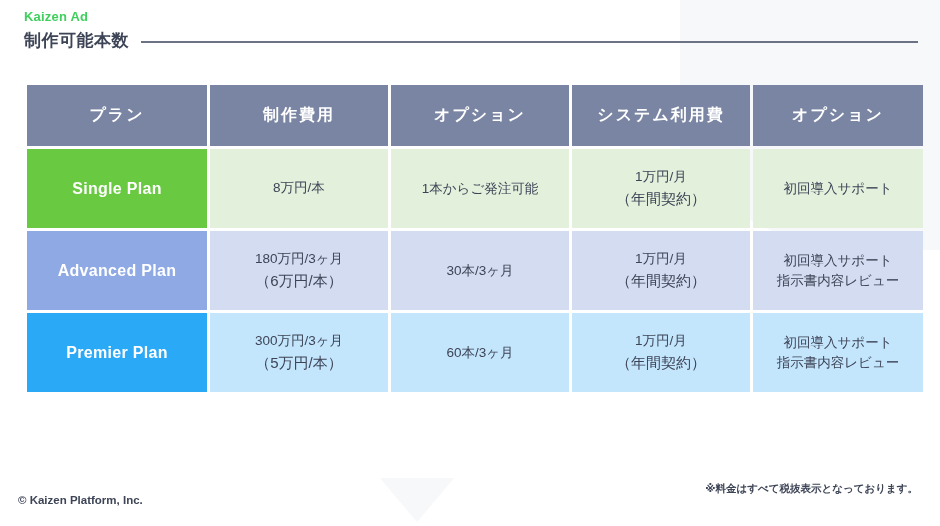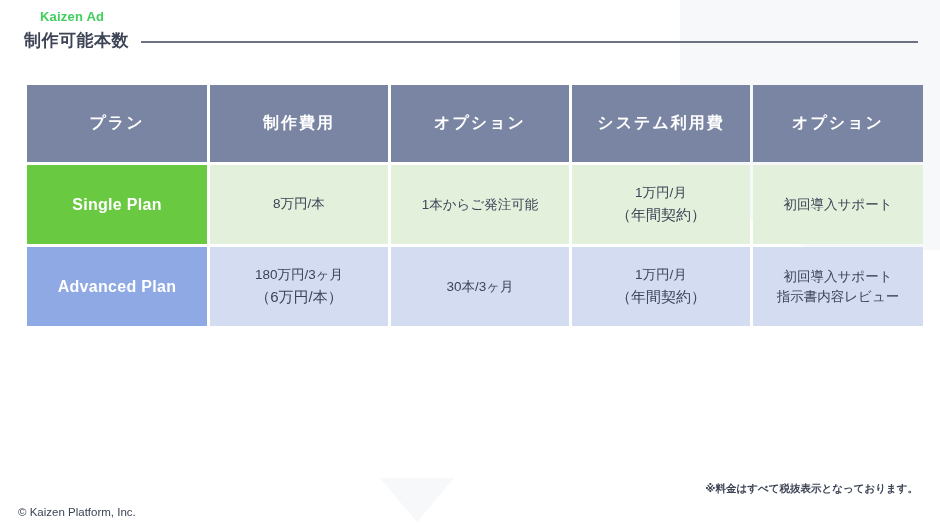--- a/index.html
+++ b/index.html
@@ -54,21 +54,20 @@
     top: 8px;
     right: 22px;
     z-index: 3;
   }
   .brand {
     font-size: 13px;
     font-weight: bold;
     color: #3ecf5c;
     letter-spacing: 0.2px;
     line-height: 18px;
-    margin-left: 16px;
   }
   .title-row {
     display: flex;
     align-items: center;
     margin-top: 3px;
   }
   .page-title {
     font-size: 17px;
     font-weight: bold;
     color: #3d4456;
@@ -88,21 +87,21 @@
     position: absolute;
     left: 24px;
     top: 82px;
     width: 894px;
     z-index: 3;
     border-collapse: separate;
     border-spacing: 3px;
     table-layout: fixed;
   }
   .table td, .table th {
-    padding: 8px;
+    padding: 0;
     text-align: center;
     vertical-align: middle;
   }
   .col-plan    { width: 180px; }
   .col-cost    { width: 178px; }
   .col-count   { width: 178px; }
   .col-system  { width: 178px; }
   .col-option  { width: 170px; }
 
   thead th {
@@ -151,23 +150,23 @@
     right: 22px;
     top: 482px;
     font-size: 10.5px;
     font-weight: bold;
     color: #3d4456;
     z-index: 3;
   }
   .footer {
     position: absolute;
     left: 18px;
-    top: 506px;
+    top: 494px;
     font-size: 11.5px;
-    font-weight: normal;
+    font-weight: bold;
     color: #3d4456;
     z-index: 3;
   }
 </style>
 </head>
 <body>
 
 <div class="deco-band"></div>
 <div class="deco-notch"></div>
 <div class="deco-triangle"></div>
@@ -223,17 +222,33 @@
       <td class="body-cell">30本/3ヶ月</td>
       <td class="body-cell">
         <span>1万円/月</span>
         <span class="sub">（年間契約）</span>
       </td>
       <td class="body-cell">
         <span class="opt-line">初回導入サポート</span>
         <span class="opt-line">指示書内容レビュー</span>
       </td>
     </tr>
+    <tr class="r-premier">
+      <td class="plan-cell">Premier Plan</td>
+      <td class="body-cell">
+        <span>300万円/3ヶ月</span>
+        <span class="sub">（5万円/本）</span>
+      </td>
+      <td class="body-cell">60本/3ヶ月</td>
+      <td class="body-cell">
+        <span>1万円/月</span>
+        <span class="sub">（年間契約）</span>
+      </td>
+      <td class="body-cell">
+        <span class="opt-line">初回導入サポート</span>
+        <span class="opt-line">指示書内容レビュー</span>
+      </td>
+    </tr>
   </tbody>
 </table>
 
 <div class="footnote">※料金はすべて税抜表示となっております。</div>
 <div class="footer">© Kaizen Platform, Inc.</div>
 
 </body></html>

